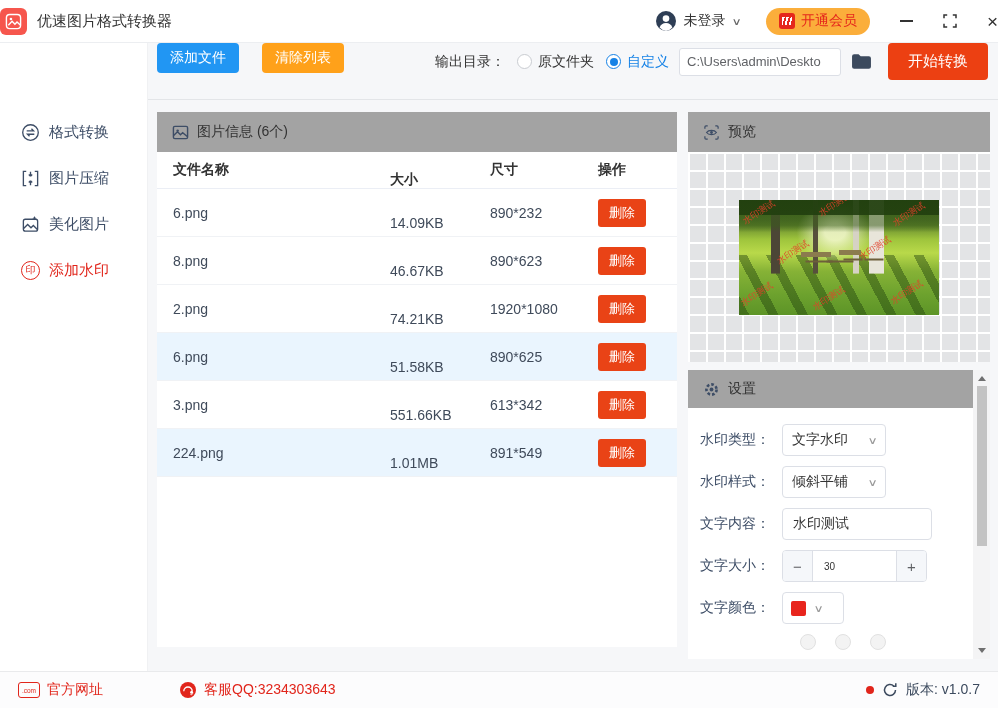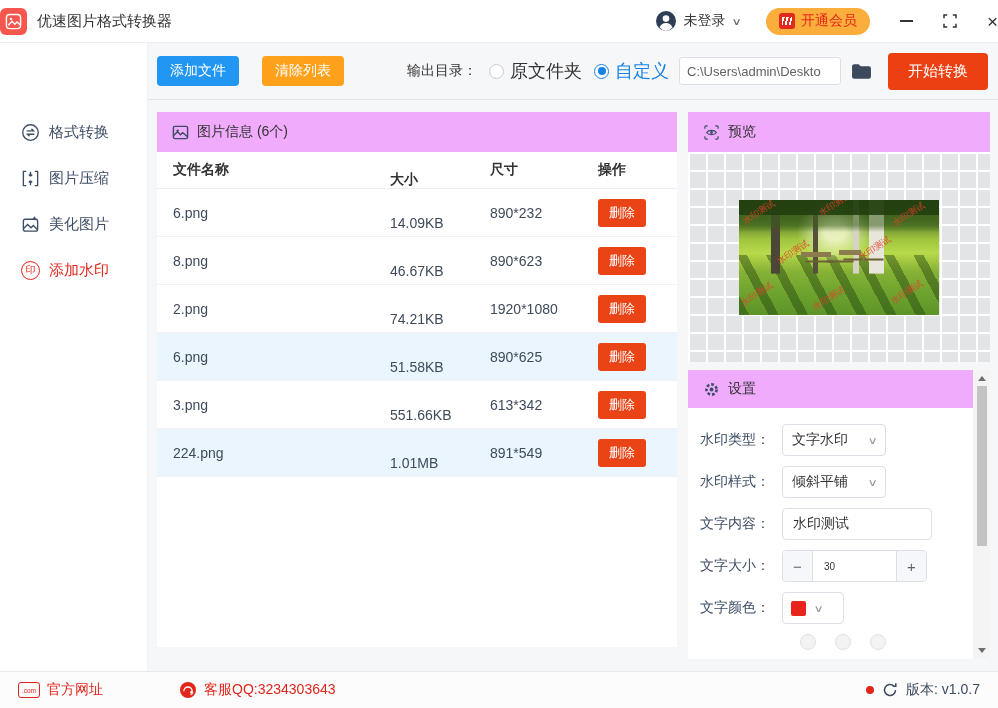--- a/index.html
+++ b/index.html
@@ -32,42 +32,42 @@
   .side-item { height:46px; display:flex; align-items:center; gap:9px; padding-left:21px;
     font-size:15px; color:#3d4d66; cursor:pointer; }
   .side-item svg { width:19px; height:19px; flex:none; }
   .side-item.active { color:#e1251b; }
   .wm-ic { width:19px; height:19px; border:1.6px solid currentColor; border-radius:50%;
     display:grid; place-items:center; font-size:10px; flex:none; }
 
   .main { flex:1; display:flex; flex-direction:column; background:#f6f7f9; }
 
   
-  .toolbar { height:57px; display:flex; align-items:center; padding:0 10px 0 9px;
+  .toolbar { height:57px; display:flex; align-items:flex-start; padding:0 10px 0 9px;
     border-bottom:1px solid #e3e5e8; flex:none; }
   .btn { border:none; border-radius:4px; color:#fff; font-size:14px; padding:6px 13px; cursor:pointer; }
   .btn-add { background:#2196f3; }
   .btn-clear { background:#ffa11a; margin-left:23px; }
   .out-group { margin-left:auto; display:flex; align-items:center; }
   .out-label { font-size:14px; color:#333; }
   .radio { width:15px; height:15px; border-radius:50%; border:1px solid #c9ccd1; background:#fff;
     margin-left:12px; cursor:pointer; position:relative; flex:none; }
   .radio.sel { border:1px solid #1682e6; }
   .radio.sel::after { content:""; position:absolute; inset:2.5px; border-radius:50%; background:#1682e6; }
-  .radio-label { font-size:18px; color:#333; margin-left:6px; cursor:pointer; }
+  .radio-label { font-size:14px; color:#333; margin-left:6px; cursor:pointer; }
   .radio-label.sel { color:#1682e6; }
   .path-input { width:162px; height:28px; border:1px solid #dcdfe6; border-radius:3px;
     margin-left:10px; padding:0 7px; font-size:13px; color:#606266;
     font-family:"Liberation Sans","DejaVu Sans",sans-serif; }
   .folder-btn { background:none; border:none; margin-left:10px; cursor:pointer; display:grid; place-items:center; }
   .btn-start { background:#ec4012; font-size:15px; padding:9px 20px; margin-left:16px; }
 
   
   .content { flex:1; display:flex; gap:11px; padding:12px 8px 0 9px; align-items:flex-start; }
-  .panel-head { height:40px; background:#f0abfc; display:flex; align-items:center; gap:8px;
+  .panel-head { height:40px; background:#a3a3a3; display:flex; align-items:center; gap:8px;
     padding:0 15px; font-size:14px; color:#333; flex:none; }
   .panel-head svg { color:#3d4d66; }
 
   .table-panel { width:520px; height:535px; background:#fff; flex:none; }
   .t-row { display:flex; align-items:center; height:48px; border-bottom:1px solid #f0f2f5;
     font-size:14px; color:#3f4a5a; background:#fff; }
   .t-row.hl { background:#eaf5fe; }
   .t-head { height:37px; font-weight:bold; color:#333; border-bottom:1px solid #ebeef5; }
   .c-name { flex:1; padding-left:16px; }
   .c-size { width:100px;margin-top:20px; }

